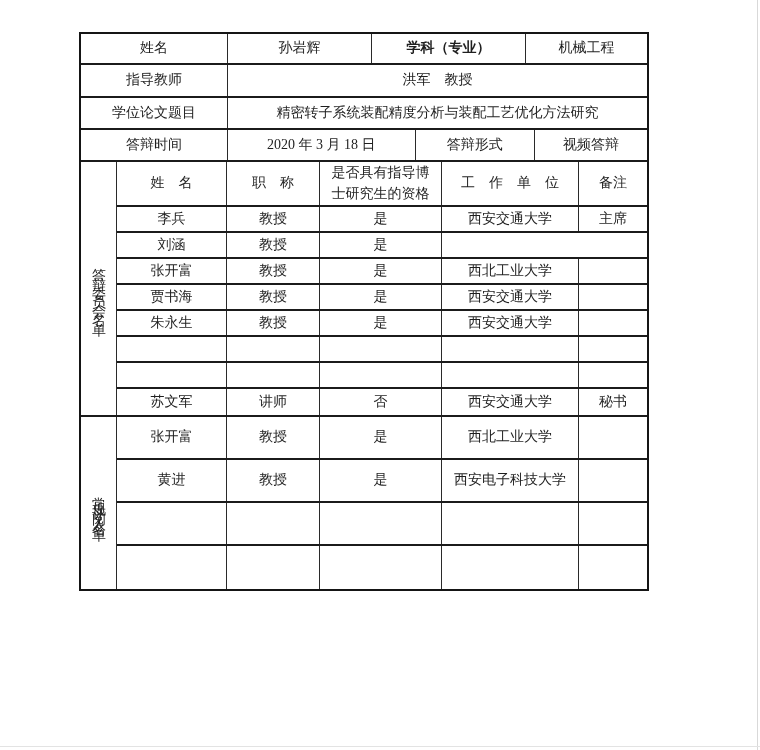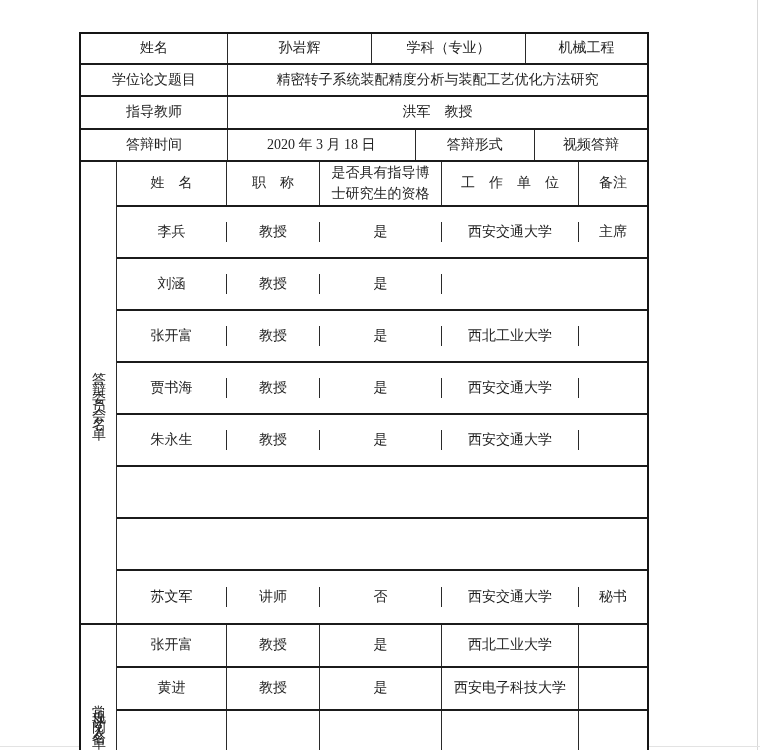--- a/index.html
+++ b/index.html
@@ -31,21 +31,21 @@
     display: flex; align-items: center; justify-content: center;
     border-right: 1px solid #2a2a2a;
     text-align: center;
     font-size: 14px;
     line-height: 1.45;
     overflow: hidden;
   }
   .c.last { border-right: none; }
 
   
-  .w148 { width: 148px; } .w145 { width: 145px; } .w155 { width: 155px; } .w122i { width: 122px; }
+  .w148 { width: 148px; } .w145 { width: 145px; } .w155 { width: 155px; font-weight: bold; } .w122i { width: 122px; }
   .w422 { width: 422px; }
   .w189 { width: 189px; text-align: right; } .w120 { width: 120px; } .w113 { width: 113px; }
   .h31 { height: 31px; } .h33 { height: 33px; } .h32 { height: 32px; }
 
   
   .section { display: flex; border-bottom: 2px solid #1b1b1b; }
   .section.last { border-bottom: none; }
   .vcol {
     width: 40px;
     border-right: 1px solid #2a2a2a;
@@ -62,48 +62,48 @@
   .vrows { width: 530px; display: flex; flex-direction: column; }
   .vrows .r:last-child { border-bottom: none; }
 
   
   .cn  { width: 110px; }  
   .ct  { width: 93px;  }  
   .cq  { width: 122px; }  
   .cw  { width: 137px; font-family: Liberation Serif, serif; }  
   .cb  { width: 68px;  }  
   .hh  { height: 45px; }  
-  .dh  { height: 52px; align-items: center; }  
+  .dh  { height: 26px; }  
   .dh43 { height: 43px; }
 
   .qual-head { max-width: 104px; display: inline-block; }
 </style>
 </head>
 <body>
 
 <div class="scan-edge-right"></div>
 <div class="scan-edge-bottom"></div>
 
 <div class="form-table">
 
   <div class="r h31">
     <div class="c w148">姓名</div>
     <div class="c w145">孙岩辉</div>
     <div class="c w155">学科（专业）</div>
     <div class="c w122i last">机械工程</div>
   </div>
 
+  <div class="r h33">
+    <div class="c w148">指导教师</div>
+    <div class="c w422 last">洪军　教授</div>
+  </div>
+
   <div class="r h32">
     <div class="c w148">学位论文题目</div>
     <div class="c w422 last">精密转子系统装配精度分析与装配工艺优化方法研究</div>
-  </div>
-
-  <div class="r h33">
-    <div class="c w148">指导教师</div>
-    <div class="c w422 last">洪军　教授</div>
   </div>
 
   <div class="r h32">
     <div class="c w148">答辩时间</div>
     <div class="c w189">2020 年 3 月 18 日</div>
     <div class="c w120">答辩形式</div>
     <div class="c w113 last">视频答辩</div>
   </div>
 
   <div class="section">

